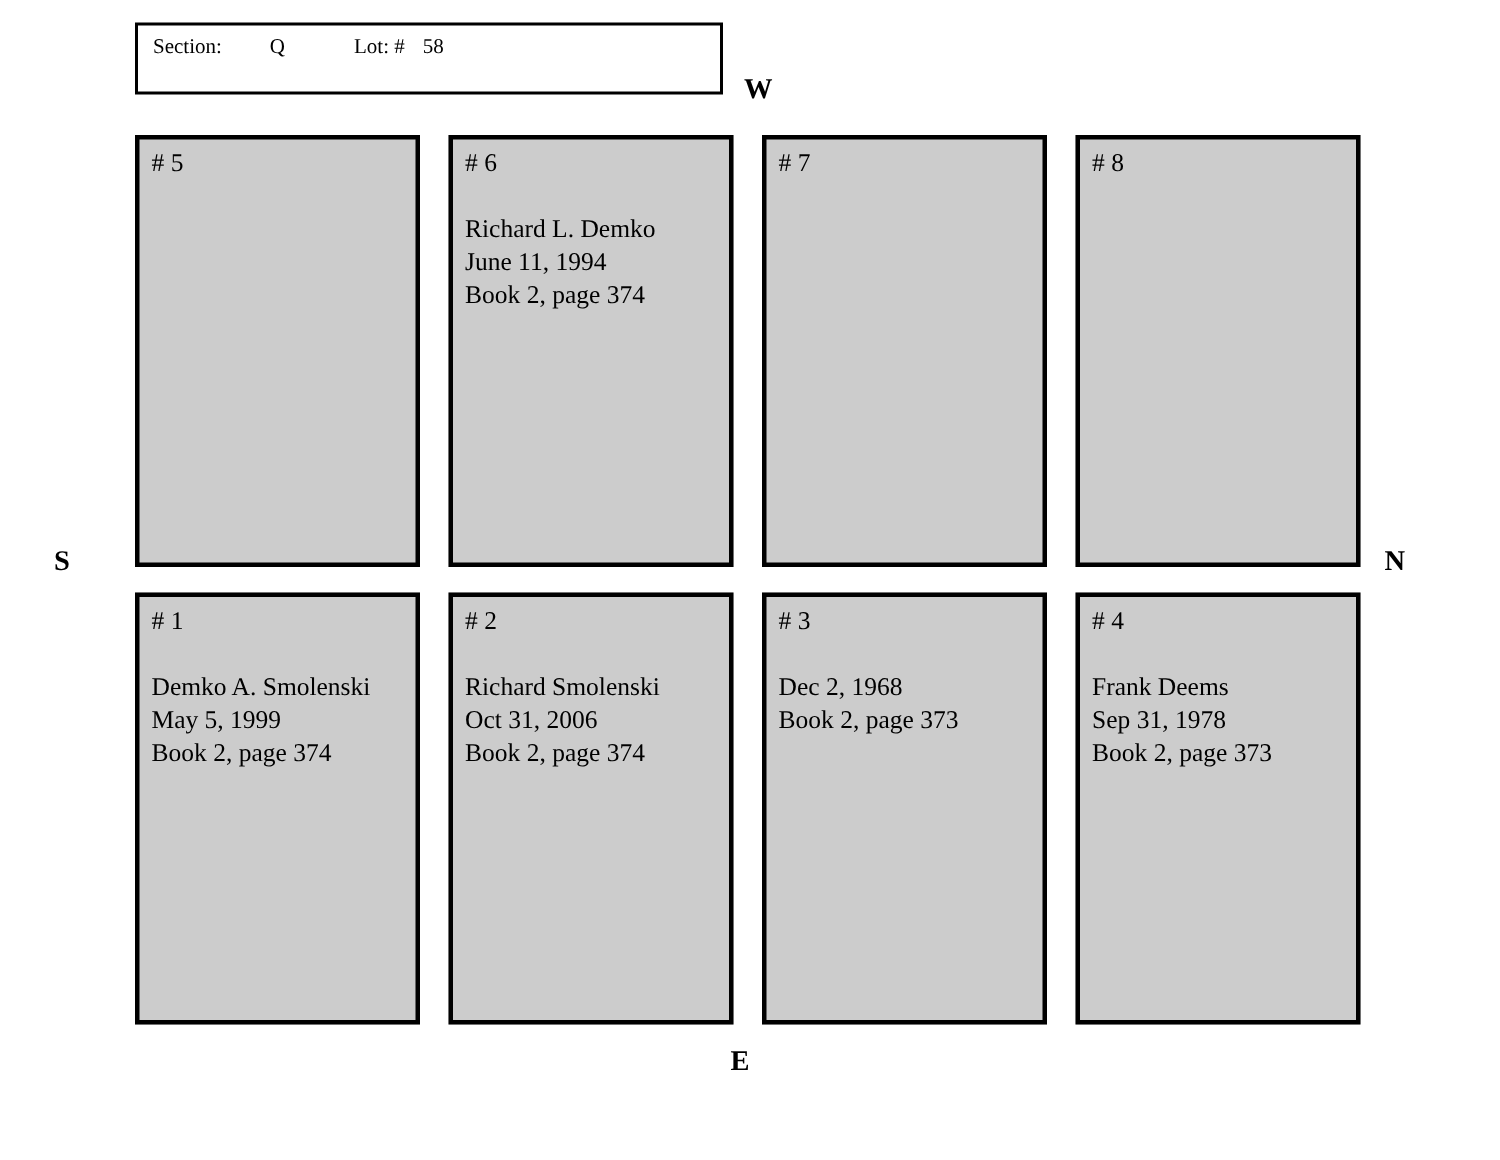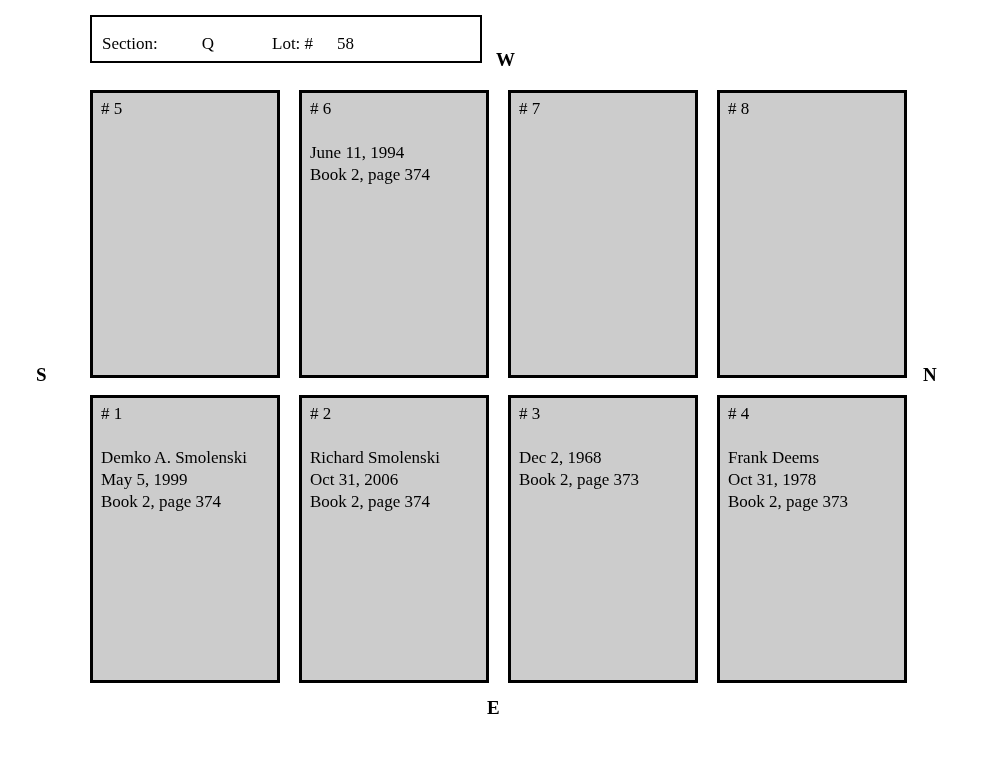--- a/index.html
+++ b/index.html
@@ -18,24 +18,23 @@
   
   .header-box {
     position: absolute;
     left: 90px;
     top: 15px;
     width: 392px;
     height: 48px;
     border: 2px solid #000000;
     background: #ffffff;
     display: flex;
-    align-items: flex-end;
+    align-items: flex-start;
     padding: 7px 10px;
-    font-size: 17px;
-    gap: 12px;
+    font-size: 14px;
   }
   .header-box .lbl-section { margin-right: 32px; }
   .header-box .val-section { margin-right: 46px; }
   .header-box .lbl-lot { margin-right: 12px; }
   
   .compass {
     position: absolute;
     font-weight: bold;
     font-size: 19px;
   }
@@ -92,20 +91,21 @@
       <div class="plot-info">
         <div></div>
         <div></div>
         <div></div>
       </div>
     </div>
 
     <div class="plot" style="background: rgb(204, 204, 204); border-color: rgb(0, 0, 0);">
       <span class="plot-number"># 6</span>
       <div class="plot-info">
+        <div>Richard L. Demko</div>
         <div>June 11, 1994</div>
         <div>Book 2, page 374</div>
       </div>
     </div>
 
     <div class="plot" style="background: rgb(204, 204, 204); border-color: rgb(0, 0, 0);">
       <span class="plot-number"># 7</span>
       <div class="plot-info">
         <div></div>
         <div></div>
@@ -145,19 +145,19 @@
       <div class="plot-info">
         <div>Dec 2, 1968</div>
         <div>Book 2, page 373</div>
       </div>
     </div>
 
     <div class="plot" style="background: rgb(204, 204, 204); border-color: rgb(0, 0, 0);">
       <span class="plot-number"># 4</span>
       <div class="plot-info">
         <div>Frank Deems</div>
-        <div>Oct 31, 1978</div>
+        <div>Sep 31, 1978</div>
         <div>Book 2, page 373</div>
       </div>
     </div>
 
   </div>
 </div>
 
 </body></html>

